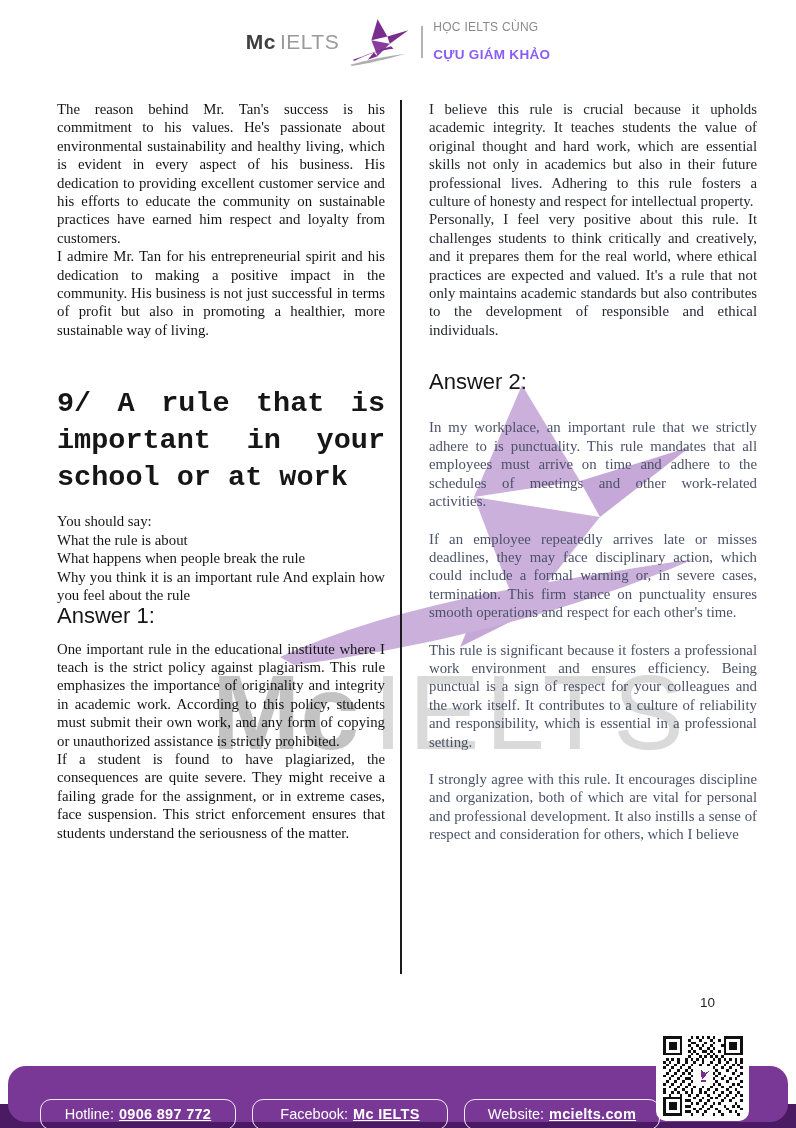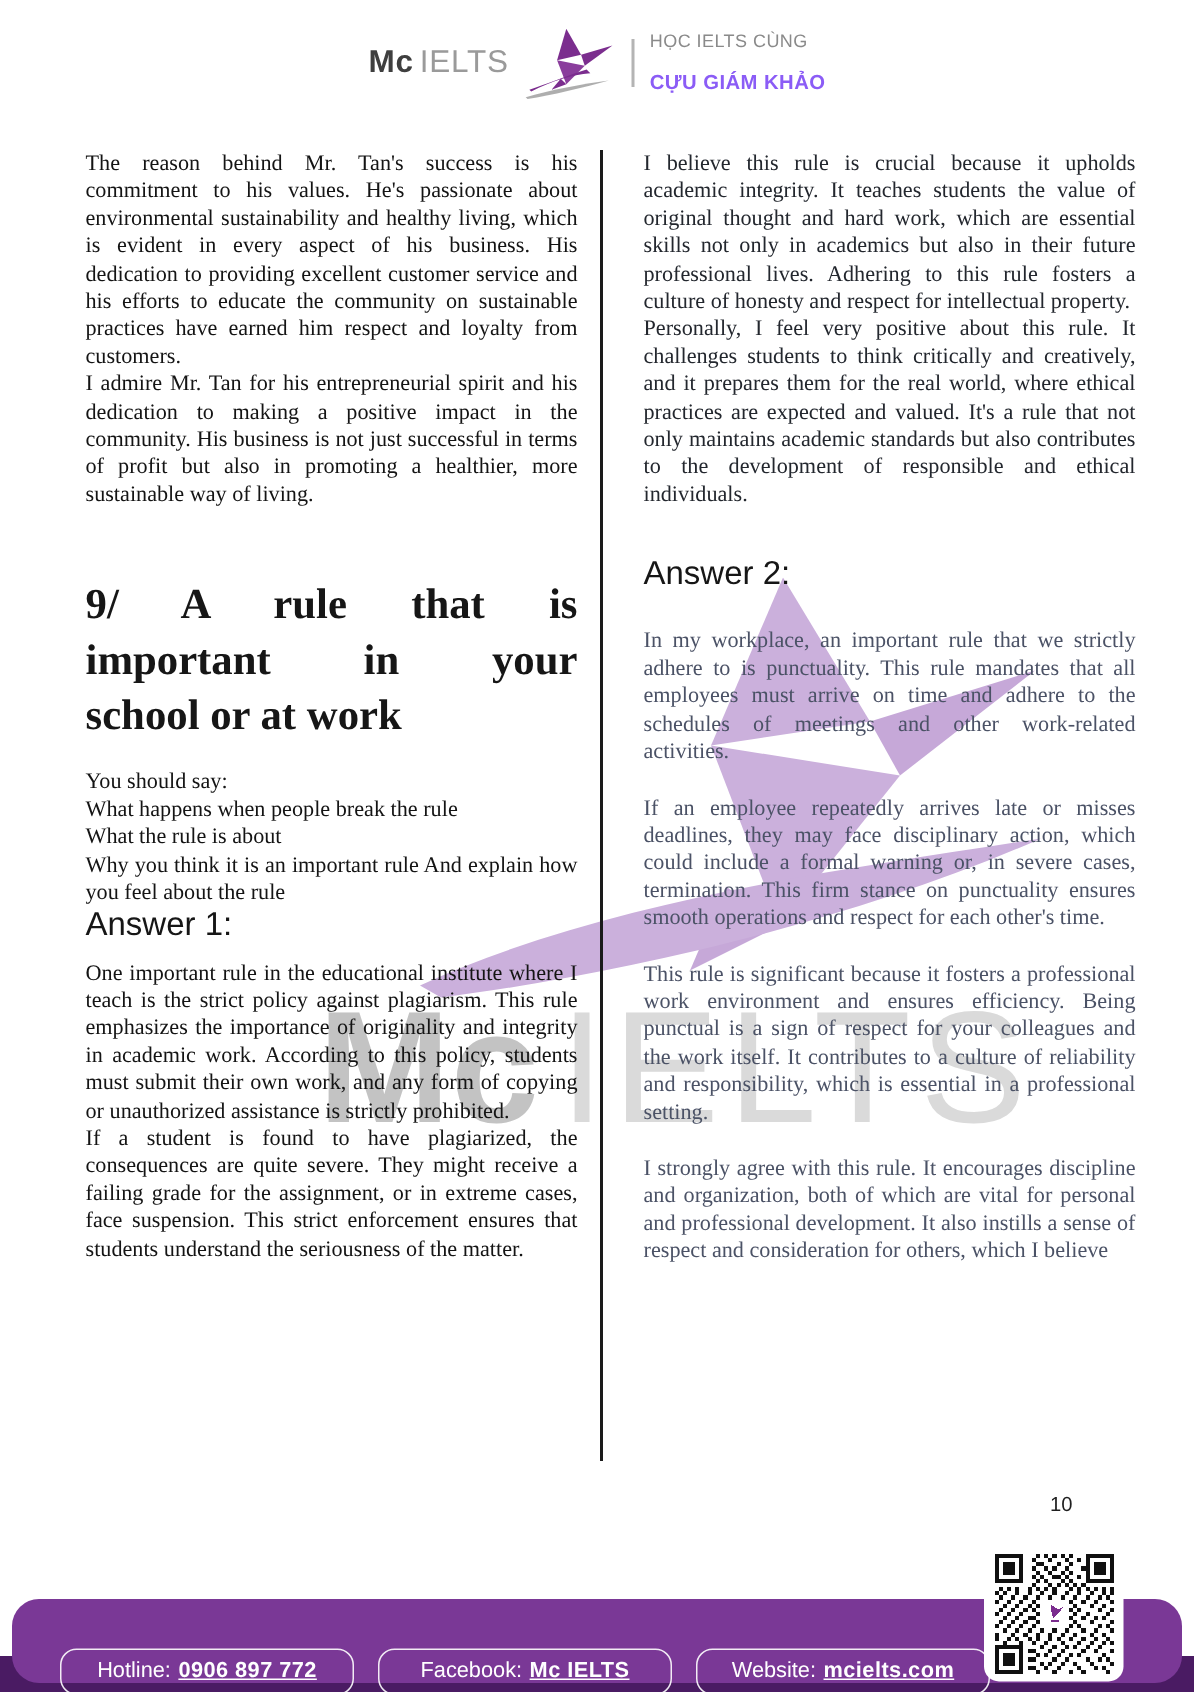--- a/index.html
+++ b/index.html
@@ -35,21 +35,21 @@
   .wm-text .wm-ielts { font-weight: 400; color: #dadada; margin-left: 14px; letter-spacing: 6px; }
 
   
   .col { position: absolute; top: 100px; width: 328px; z-index: 1; font-size: 14.8px; line-height: 18.4px; text-align: justify; }
   .col-left  { left: 57px;  color: #141414; }
   .col-right { left: 417px; color: #23272e; margin-left: 12px; }
   .col p { margin: 0; }
   .col-divider { position: absolute; left: 400px; top: 100px; width: 1.5px; height: 874px; background: #1a1a1a; z-index: 1; }
 
   .big-heading {
-    margin-top: 46px; font-family: Liberation Serif, serif;
+    margin-top: 46px; font-family: Liberation Mono, monospace;
     font-weight: 700; font-size: 28.5px; line-height: 37px; color: #161616;
   }
   .big-heading .hl { text-align: justify; text-align-last: justify; }
   .big-heading .hl.last { text-align-last: left; }
 
   .cue-card { margin-top: 16px; }
   .cue-card div { text-align: justify; }
 
   .answer-title {
     font-family: "Liberation Sans", sans-serif; font-weight: 400;
@@ -128,22 +128,22 @@
     <p>I admire Mr. Tan for his entrepreneurial spirit and his dedication to making a positive impact in the community. His business is not just successful in terms of profit but also in promoting a healthier, more sustainable way of living.</p>
 
     <div class="big-heading">
       <div class="hl">9/ A rule that is</div>
       <div class="hl">important in your</div>
       <div class="hl last">school or at work</div>
     </div>
 
     <div class="cue-card">
       <div>You should say:</div>
+      <div>What the rule is about</div>
       <div>What happens when people break the rule</div>
-      <div>What the rule is about</div>
       <div>Why you think it is an important rule And explain how you feel about the rule</div>
     </div>
 
     <div class="answer-title a1-title">Answer 1:</div>
     <p>One important rule in the educational institute where I teach is the strict policy against plagiarism. This rule emphasizes the importance of originality and integrity in academic work. According to this policy, students must submit their own work, and any form of copying or unauthorized assistance is strictly prohibited.</p>
     <p>If a student is found to have plagiarized, the consequences are quite severe. They might receive a failing grade for the assignment, or in extreme cases, face suspension. This strict enforcement ensures that students understand the seriousness of the matter.</p>
   </div>
 
   <div class="col col-right">
     <p>I believe this rule is crucial because it upholds academic integrity. It teaches students the value of original thought and hard work, which are essential skills not only in academics but also in their future professional lives. Adhering to this rule fosters a culture of honesty and respect for intellectual property.</p>

